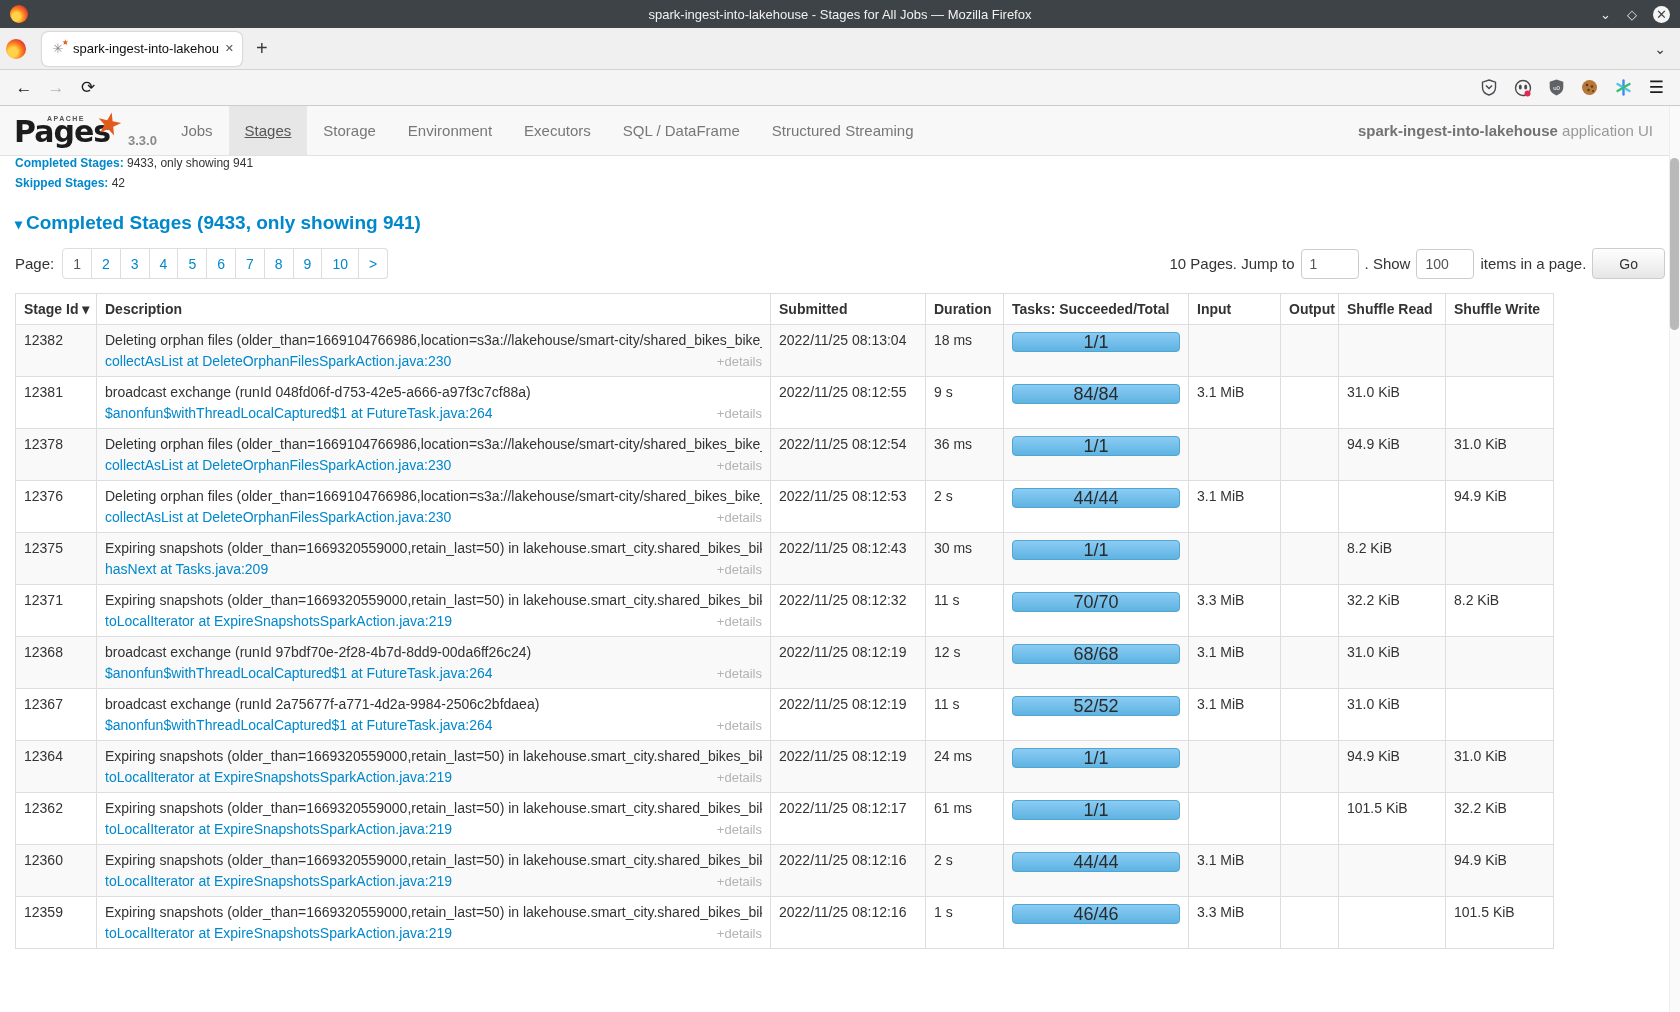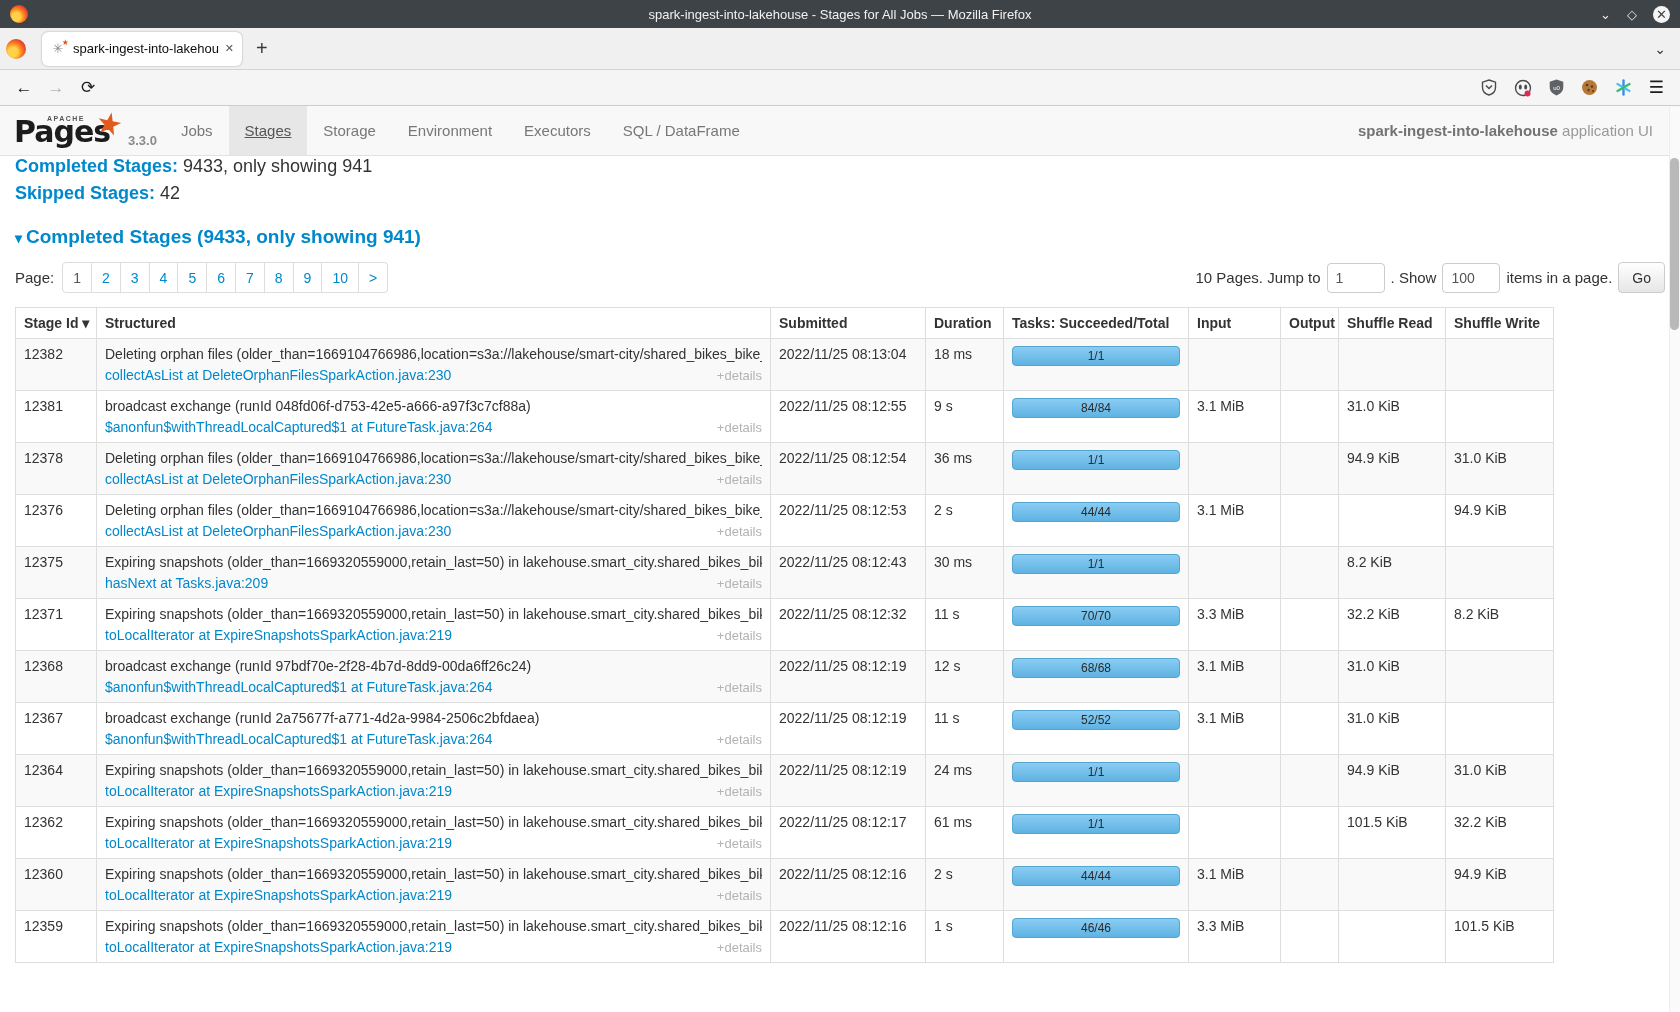--- a/index.html
+++ b/index.html
@@ -60,53 +60,53 @@
   .spark-nav-items { display:flex; list-style:none; align-items:stretch; }
   .spark-nav-items li { display:flex; align-items:center; padding:0 16px; font-size:15px;
     color:#777; cursor:pointer; }
   .spark-nav-items li.active { background:#e7e7e7; color:#555;text-decoration:underline; }
   .app-title { margin-left:auto; align-self:center; padding-right:27px; font-size:15px; color:#999; }
   .app-title b { color:#737373; }
 
   
   .content { padding:0 15px; }
   h1.page-title { font-size:28px; font-weight:bold; color:#262626; margin:30px 0 14px 0; }
-  .stat-line { font-size:18px; color:#333; margin-bottom:6px; }
+  .stat-line { font-size:12px; color:#333; margin-bottom:6px; }
   .stat-line b { color:#0088cc; font-weight:bold; }
   .section-header { color:#0088cc; font-size:19px; font-weight:bold; margin:22px 0 14px 0; cursor:pointer; }
   .section-header .arrow { font-size:14px; margin-right:4px; }
 
   .pagination-row { display:flex; align-items:center; margin-bottom:14px; }
   .page-label { font-size:15px; color:#333; margin-right:8px; }
   ul.pagination { display:flex; list-style:none; }
   ul.pagination li { border:1px solid #ddd; border-left:none; background:#fff; min-width:28px;
     height:31px; display:flex; align-items:center; justify-content:center; padding:0 10px;
     font-size:14px; color:#0088cc; cursor:pointer; }
   ul.pagination li:first-child { border-left:1px solid #ddd; border-radius:4px 0 0 4px; }
   ul.pagination li:last-child { border-radius:0 4px 4px 0; }
   ul.pagination li.current { color:#555; cursor:default; }
   .page-jump { margin-left:auto; display:flex; align-items:center; font-size:15px; color:#333; gap:6px; }
   .page-jump input { width:58px; height:30px; border:1px solid #ccc; border-radius:4px;
     padding:0 8px; font-size:14px; color:#555; font-family:inherit; }
-  .go-btn { height:31px; padding:0 13px; border:1px solid #ccc; border-radius:4px; font-size:14px;
+  .go-btn { height:31px; padding:0 26px; border:1px solid #ccc; border-radius:4px; font-size:14px;
     color:#333; background:linear-gradient(#fff,#e6e6e6); cursor:pointer; font-family:inherit; }
 
   table.stages { border-collapse:collapse; width:1538px; table-layout:fixed; font-size:14px; }
   table.stages th, table.stages td { border:1px solid #ddd; padding:7px 8px; vertical-align:top;
     text-align:left; color:#333; overflow:hidden; }
   table.stages th { font-weight:bold; white-space:nowrap; }
   table.stages tbody tr:nth-child(odd) { background:#f9f9f9; }
   td.cell-desc { padding-top:7px; }
   .desc-line1 { white-space:nowrap; overflow:hidden; color:#333; }
   .desc-line2 { display:flex; align-items:baseline; margin-top:5px; }
   .desc-link { color:#0088cc; text-decoration:none; white-space:nowrap; overflow:hidden;text-align:center; }
   .details-toggle { margin-left:auto; color:#b3b3b3; font-size:13px; cursor:pointer; }
   .progress-wrap { height:20px; border:1px solid #51a5cf; border-radius:4px;
     background:linear-gradient(#8accf4,#5fb3e2); display:flex; align-items:center;
-    justify-content:center; color:#2b2b2b; font-size:12px; }
+    justify-content:center; color:#2b2b2b; font-size:18px; }
   td.cell-nums { white-space:nowrap; }
 
   .scroll-thumb { position:fixed; right:1px; top:158px; width:9px; height:172px;
     background:#b9b9b9; border-radius:5px; }
   .scroll-track { position:fixed; right:0; top:107px; width:11px; bottom:0; background:#fafafa;
     border-left:1px solid #ededed; }
 </style>
 </head>
 <body>
 
@@ -185,20 +185,21 @@
     <span class="star">★</span>
   </div>
   <span class="spark-version">3.3.0</span>
   <ul class="spark-nav-items">
       <li>Jobs</li>
       <li class="active">Stages</li>
       <li>Storage</li>
       <li>Environment</li>
       <li>Executors</li>
       <li>SQL / DataFrame</li>
+      <li>Structured Streaming</li>
     </ul>
   <span class="app-title">
     <b>spark-ingest-into-lakehouse</b><span> application UI</span>
   </span>
 </div>
 
 <div class="content">
   <div class="stat-line">
     <b>Completed Stages:</b><span> 9433, only showing 941</span>
   </div>
@@ -243,21 +244,21 @@
         <col style="width: 78px;">
         <col style="width: 185px;">
         <col style="width: 92px;">
         <col style="width: 58px;">
         <col style="width: 107px;">
         <col style="width: 108px;">
       </colgroup>
     <thead>
         <tr>
           <th>Stage Id ▾</th>
-          <th>Structured</th>
+          <th>Description</th>
           <th>Submitted</th>
           <th>Duration</th>
           <th>Tasks: Succeeded/Total</th>
           <th>Input</th>
           <th>Output</th>
           <th>Shuffle Read</th>
           <th>Shuffle Write</th>
         </tr>
       </thead>
     <tbody>

